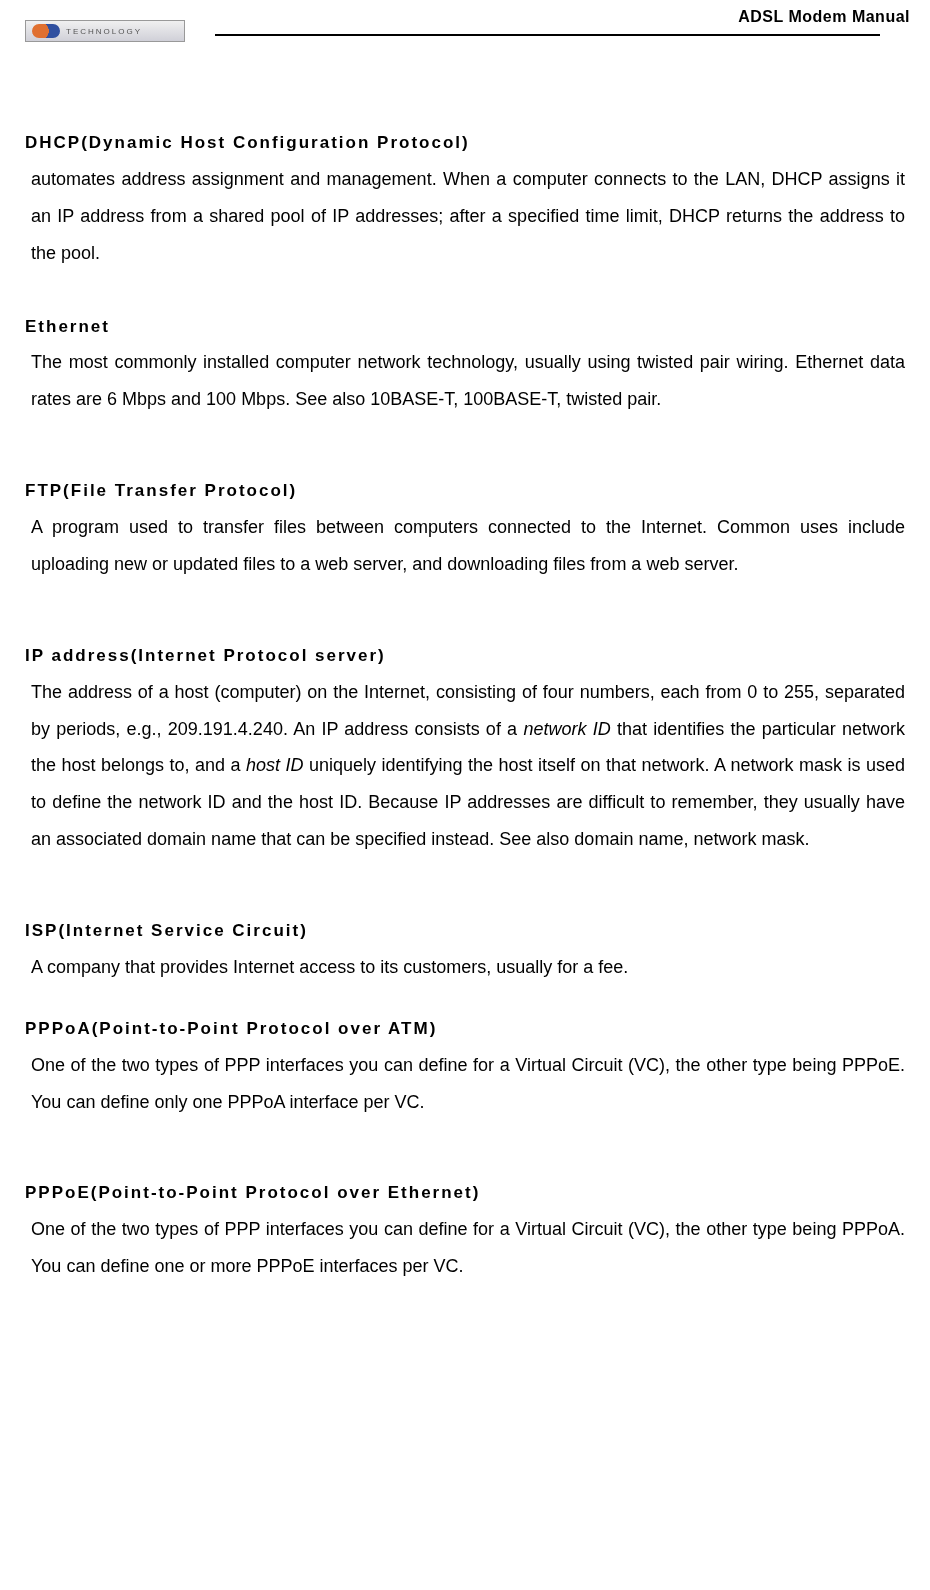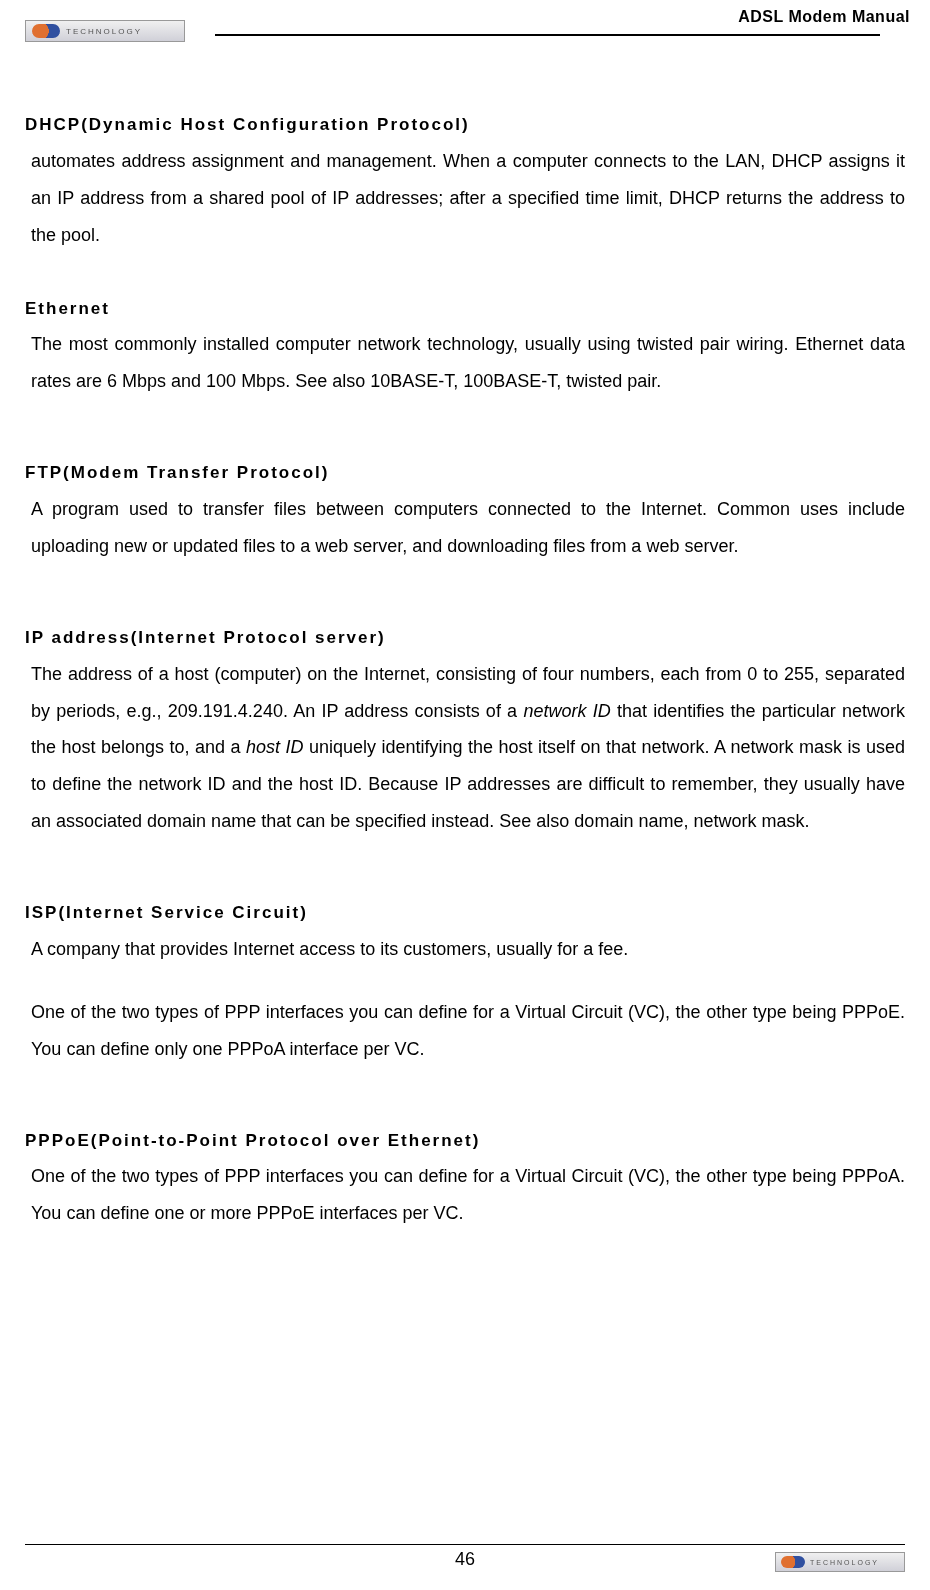--- a/index.html
+++ b/index.html
@@ -51,21 +51,21 @@
     color: #555;
     letter-spacing: 2px;
     margin-left: 6px;
   }
   .hr-top {
     margin: 8px 25px 0 190px;
     border: none;
     border-top: 2.5px solid #000;
   }
   .content {
-    padding: 72px 25px 0 25px;
+    padding: 90px 25px 0 25px;
     font-size: 18px;
     line-height: 2.05;
     text-align: justify;
   }
   .term {
     font-weight: bold;
     letter-spacing: 2px;
     font-size: 17px;
     margin-top: 0;
   }
@@ -127,38 +127,31 @@
   </div>
 
   <div class="content">
 
     <div class="term">DHCP(Dynamic Host Configuration Protocol)</div>
     <p class="def">automates address assignment and management. When a computer connects to the LAN, DHCP assigns it an IP address from a shared pool of IP addresses; after a specified time limit, DHCP returns the address to the pool.</p>
 
     <div class="term">Ethernet</div>
     <p class="def lg"><span>The most commonly installed computer network technology, usually using twisted pair wiring. Ethernet data rates are 6 Mbps and 100 Mbps. </span><span class="see-also">See also 10BASE-T, 100BASE-T, twisted pair.</span></p>
 
-    <div class="term">FTP(Modem Transfer Protocol)</div>
+    <div class="term">FTP(File Transfer Protocol)</div>
     <p class="def lg">A program used to transfer files between computers connected to the Internet. Common uses include uploading new or updated files to a web server, and downloading files from a web server.</p>
 
     <div class="term">IP address(Internet Protocol server)</div>
     <p class="def lg"><span>The address of a host (computer) on the Internet, consisting of four numbers, each from 0 to 255, separated by periods, e.g., 209.191.4.240. An IP address consists of a </span><span class="em">network ID</span><span> that identifies the particular network the host belongs to, and a </span><span class="em">host ID</span><span> uniquely identifying the host itself on that network. A network mask is used to define the network ID and the host ID. Because IP addresses are difficult to remember, they usually have an associated domain name that can be specified instead. </span><span class="see-also">See also domain name, network mask.</span></p>
 
     <div class="term">ISP(Internet Service Circuit)</div>
     <p class="def sm">A company that provides Internet access to its customers, usually for a fee.</p>
 
+    <div class="term">PPPoA(Point-to-Point Protocol over ATM)</div>
     <p class="def lg">One of the two types of PPP interfaces you can define for a Virtual Circuit (VC), the other type being PPPoE. You can define only one PPPoA interface per VC.</p>
 
     <div class="term">PPPoE(Point-to-Point Protocol over Ethernet)</div>
     <p class="def">One of the two types of PPP interfaces you can define for a Virtual Circuit (VC), the other type being PPPoA. You can define one or more PPPoE interfaces per VC.</p>
 
   </div>
 
-  <div class="footer">
-    <hr class="hr-bot">
-    <div class="page-num">46</div>
-    <div class="footer-logo">
-      <div class="swirl"></div>
-      <div class="logo-text">TECHNOLOGY</div>
-    </div>
-  </div>
 
 </div>
 
 </body></html>

